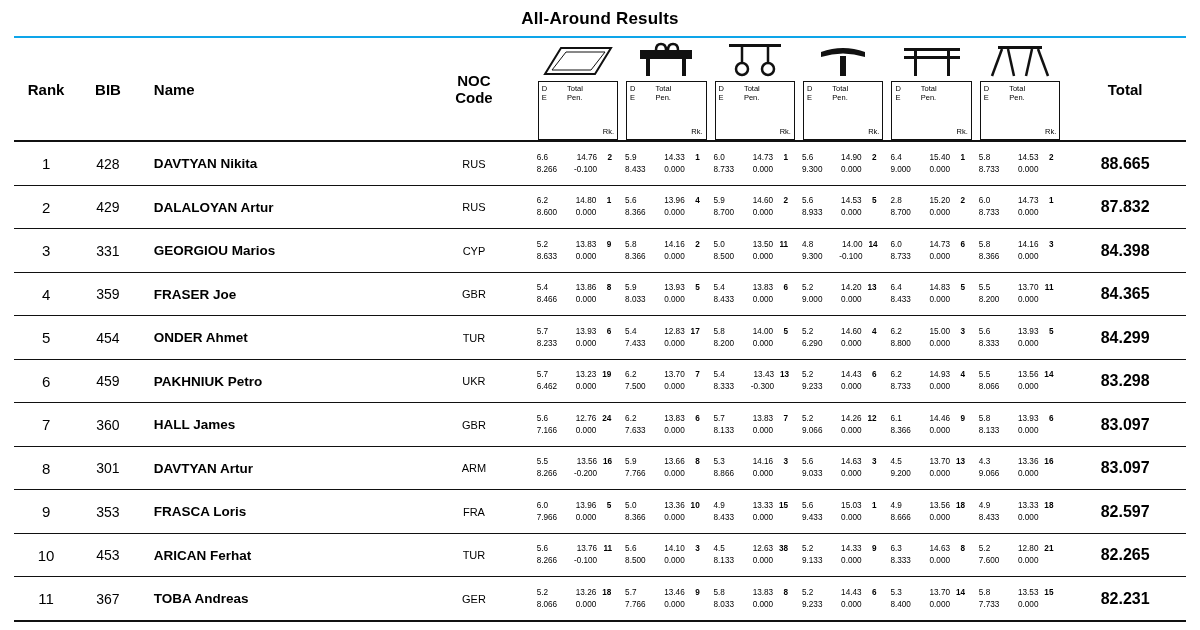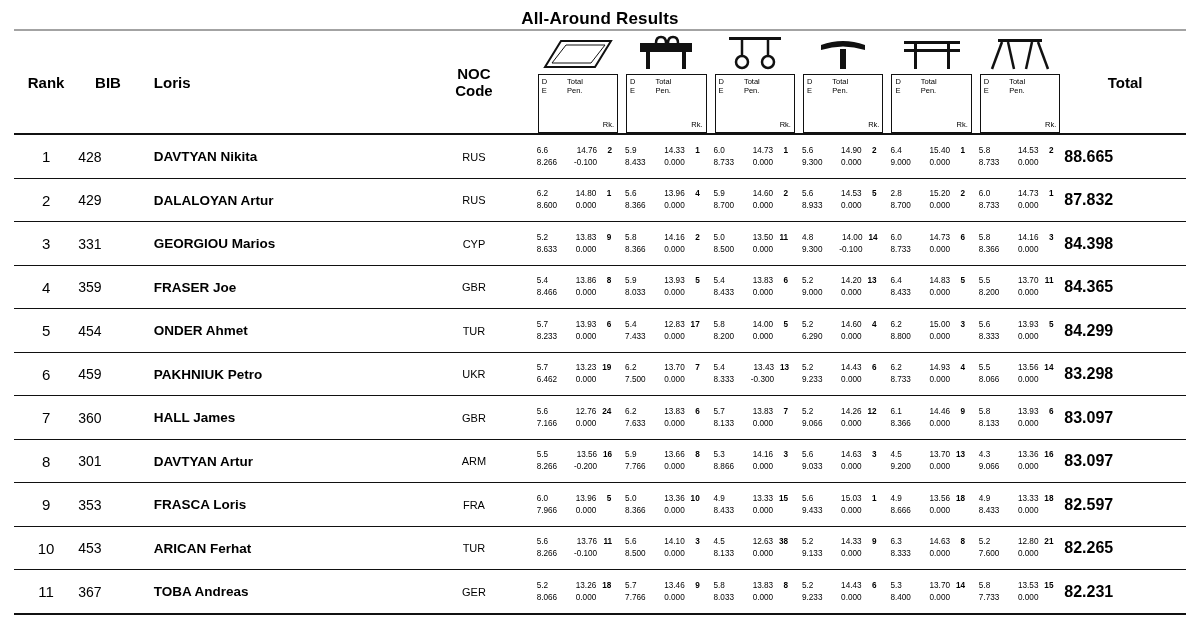--- a/index.html
+++ b/index.html
@@ -9,25 +9,25 @@
     font-family:"Liberation Sans", sans-serif;
     color:#000;
     overflow:hidden;
   }
   .page-title{
     text-align:center;
     font-size:17px;
     font-weight:bold;
     letter-spacing:0.2px;
     margin-top:9px;
-    margin-bottom:0;
+    margin-bottom:7px;
   }
   .table-wrap{
     margin:0 14px;
-    border-top:2px solid #a3a3a3;
+    border-top:2px solid #0ea5e9;
     border-bottom:1px solid #111;
   }
   table.results{
     width:100%;
     border-collapse:collapse;
     table-layout:fixed;
   }
   table.results thead th{
     border-bottom:2px solid #111;
     vertical-align:middle;
@@ -84,35 +84,35 @@
   tbody td{
     padding:0;
     vertical-align:middle;
     height:42.5px;
   }
   .c-rank{
     text-align:center;
     font-size:15px;
   }
   .c-bib{
-    text-align:left;
+    text-align:center;
     font-size:14px;
   }
   .c-name{
     text-align:left;
     padding-left:16px;
     font-size:13.5px;
     font-weight:bold;
   }
   .c-noc{
     text-align:center;
     font-size:11px;
   }
   .c-total{
-    text-align:left;
+    text-align:center;
     font-size:16px;
     font-weight:bold;
   }
   .score-cell{
     font-size:8.2px;
     line-height:1.45;
     padding:0 3px;
   }
   .score-grid{
     display:grid;
@@ -150,21 +150,21 @@
     </colgroup>
     <thead>
       <tr>
         <th>
           <div class="head-txt">Rank</div>
         </th>
         <th>
           <div class="head-txt">BIB</div>
         </th>
         <th>
-          <div class="head-txt head-name">Loris</div>
+          <div class="head-txt head-name">Name</div>
         </th>
         <th>
           <div class="head-txt head-noc">
             <div>NOC</div>
             <div>Code</div>
           </div>
         </th>
 
         <th class="apparatus-head">
           <div class="app-icon">

